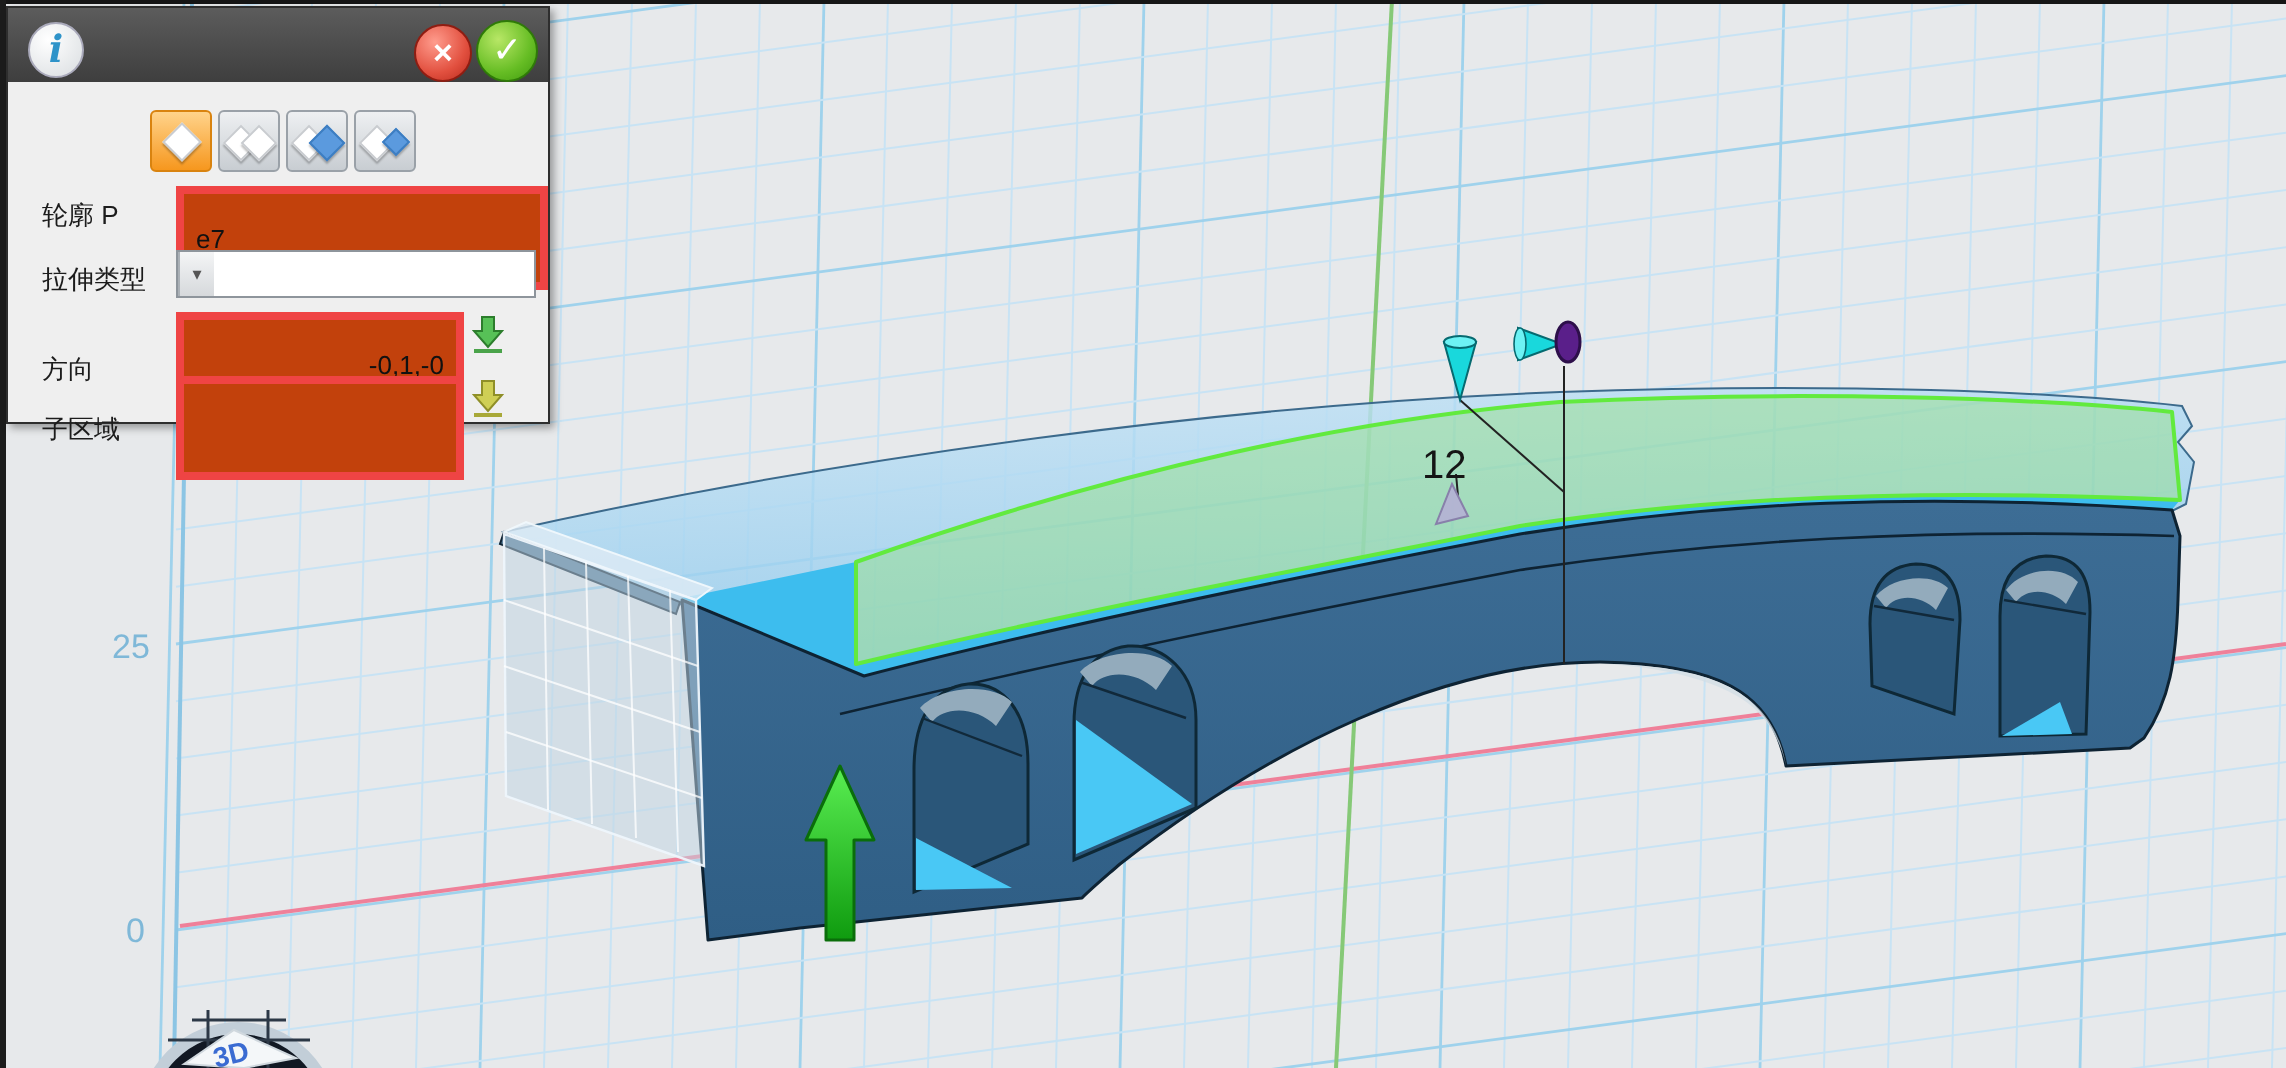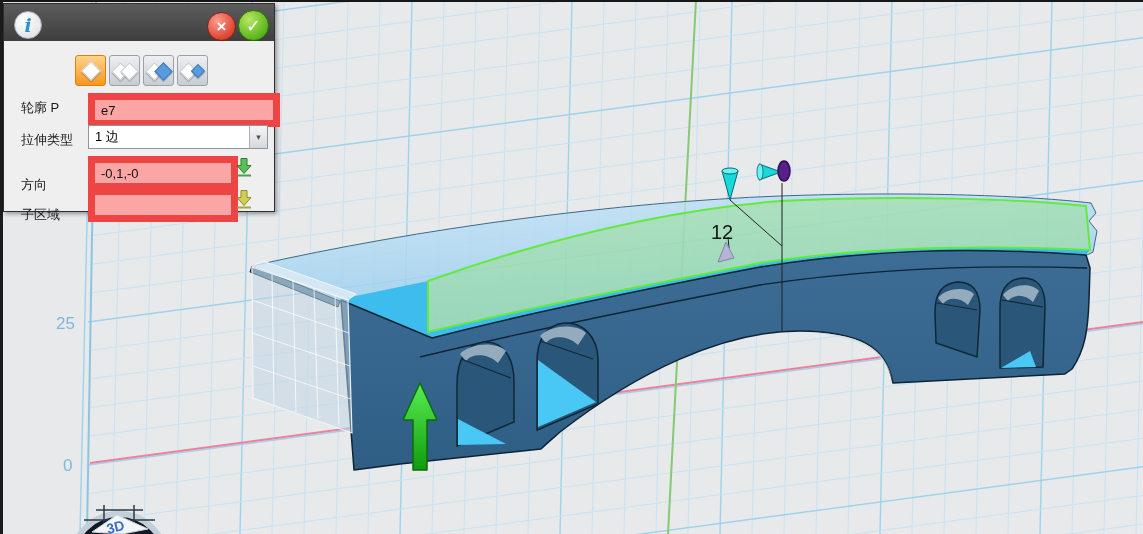--- a/index.html
+++ b/index.html
@@ -31,22 +31,22 @@
         background:linear-gradient(#eef0f2,#c8cdd2);border:1px solid #9aa1a8;}
   .tbtn.sel{background:linear-gradient(#ffd38b,#f6971e);border:1px solid #d9830f;}
   .dm{position:absolute;width:12px;height:12px;background:#fff;border:1px solid #c9ccd0;
       transform:rotate(45deg);box-shadow:1px 1px 1px rgba(0,0,0,.25);}
   .dm.big{left:8px;top:8px;}
   .dm.back{left:4px;top:9px;width:11px;height:11px;}
   .dm.front{left:13px;top:9px;width:11px;height:11px;}
   .dm.blue{background:#5b9ade;border-color:#3d7ec2;}
   .dm.small{width:8px;height:8px;left:15px;top:10px;}
   .fld-label{position:absolute;left:17px;font-size:13px;color:#1c1c1c;white-space:nowrap;}
-  .fld-input{position:absolute;left:84px;height:20px;border:7px solid #ef4444;background:#fca5a5;
-             font-size:13px;font-family:inherit;color:#111;padding:0 6px;outline:none;}
+  .fld-input{position:absolute;left:84px;height:20px;border:4px solid #ef4444;background:#c2410c;
+             font-size:13px;font-family:inherit;color:#111;padding:12px 6px;outline:none;}
   .combo{position:absolute;left:84px;top:121px;width:178px;height:22px;border:1px solid #8e959c;
          background:#fff;font-size:13px;display:flex;align-items:center;cursor:pointer;}
   .combo-text{flex:1;padding-left:6px;}
   .combo-btn{width:17px;height:100%;border-left:1px solid #aab0b6;
              background:linear-gradient(#f4f5f6,#d6d9dc);display:flex;align-items:center;
              justify-content:center;font-size:9px;color:#555;}
   .picker{position:absolute;left:230px;width:20px;height:21px;cursor:pointer;}
 </style>
 </head>
 <body>
@@ -255,26 +255,25 @@
         <span class="dm back"></span>
         <span class="dm blue small"></span>
       </div>
     </div>
 
     <span class="fld-label" style="top:95px">轮廓 P</span>
     <input class="fld-input" style="top: 89px; width: 166px;" readonly="" value="e7">
 
     <span class="fld-label" style="top:127px">拉伸类型</span>
     <div class="combo">
-      <span class="combo-text">1 边</span>
       <span class="combo-btn">▾</span>
     </div>
 
     <span class="fld-label" style="top:172px">方向</span>
-    <input class="fld-input" style="top: 152px; width: 124px;" readonly="" value="-0,1,-0">
+    <input class="fld-input" style="top: 152px; width: 124px; text-align: right;" readonly="" value="-0,1,-0">
     <svg class="picker" style="top:152px" viewBox="0 0 20 20">
       <path d="M7,2 h6 v7 h4 l-7,8 -7,-8 h4 z" fill="#57c157" stroke="#2c7d2c" stroke-width="1"></path>
       <rect x="3" y="18" width="14" height="2" fill="#4aa34a"></rect>
     </svg>
 
     <span class="fld-label" style="top:202px">子区域</span>
     <input class="fld-input" style="top: 184px; width: 124px;" readonly="" value="">
     <svg class="picker" style="top:184px" viewBox="0 0 20 20">
       <path d="M7,2 h6 v7 h4 l-7,8 -7,-8 h4 z" fill="#cfcf55" stroke="#8f8f28" stroke-width="1"></path>
       <rect x="3" y="18" width="14" height="2" fill="#a8a838"></rect>

